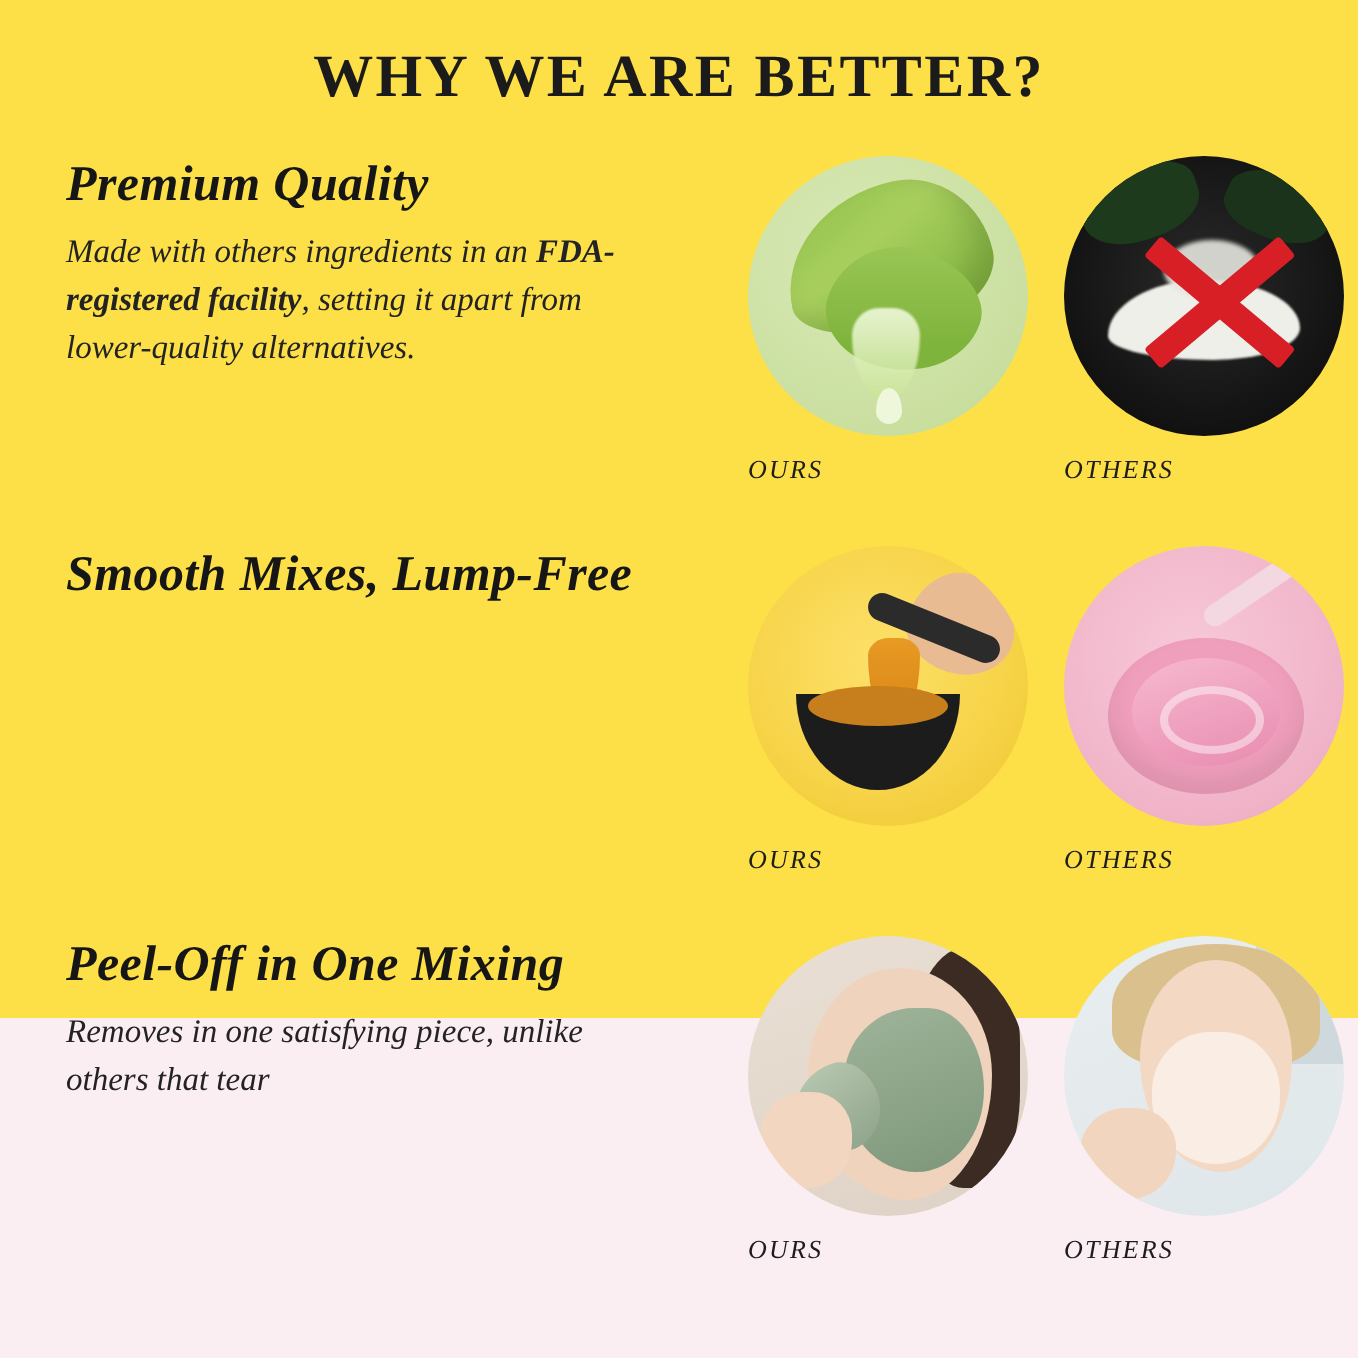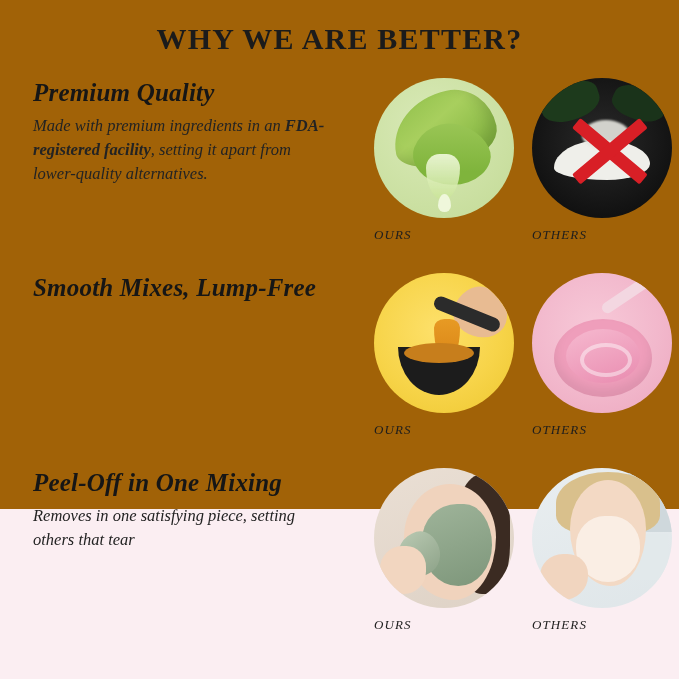--- a/index.html
+++ b/index.html
@@ -11,21 +11,21 @@
     height: 679px;
     background: #fbeef2;
     font-family: "Liberation Serif", serif;
     overflow: hidden;
     position: relative;
   }
   .page {
     position: relative;
     width: 679px;
     height: 509px;
-    background: #a16207;
+    background: #fde047;
   }
   .headline {
     position: absolute;
     top: 22px;
     left: 0;
     width: 679px;
     text-align: center;
     font-family: "Liberation Serif", serif;
     font-size: 30px;
     font-weight: bold;
@@ -172,21 +172,21 @@
 
 <div class="page">
 
   <div class="headline">WHY WE ARE BETTER?</div>
 
   <div class="rows">
 
     <div class="row">
       <div class="text-col">
         <p class="row-title">Premium Quality</p>
-        <p class="row-body"><span>Made with premium ingredients in an </span><b>FDA-registered facility</b><span>, setting it apart from lower-quality alternatives.</span></p>
+        <p class="row-body"><span>Made with others ingredients in an </span><b>FDA-registered facility</b><span>, setting it apart from lower-quality alternatives.</span></p>
       </div>
       <div class="imgs">
         <div class="img-cell">
           <div class="circle ph-aloe">
             <span class="leaf"></span>
             <span class="leaf2"></span>
             <span class="gel"></span>
             <span class="drop"></span>
           </div>
           <div class="cap">OURS</div>
@@ -230,21 +230,21 @@
             <span class="swirl"></span>
           </div>
           <div class="cap">OTHERS</div>
         </div>
       </div>
     </div>
 
     <div class="row">
       <div class="text-col">
         <p class="row-title">Peel-Off in One Mixing</p>
-        <p class="row-body">Removes in one satisfying piece, setting others that tear</p>
+        <p class="row-body">Removes in one satisfying piece, unlike others that tear</p>
       </div>
       <div class="imgs">
         <div class="img-cell">
           <div class="circle ph-face1">
             <span class="hair"></span>
             <span class="face"></span>
             <span class="maskg"></span>
             <span class="peel"></span>
             <span class="hand"></span>
           </div>

